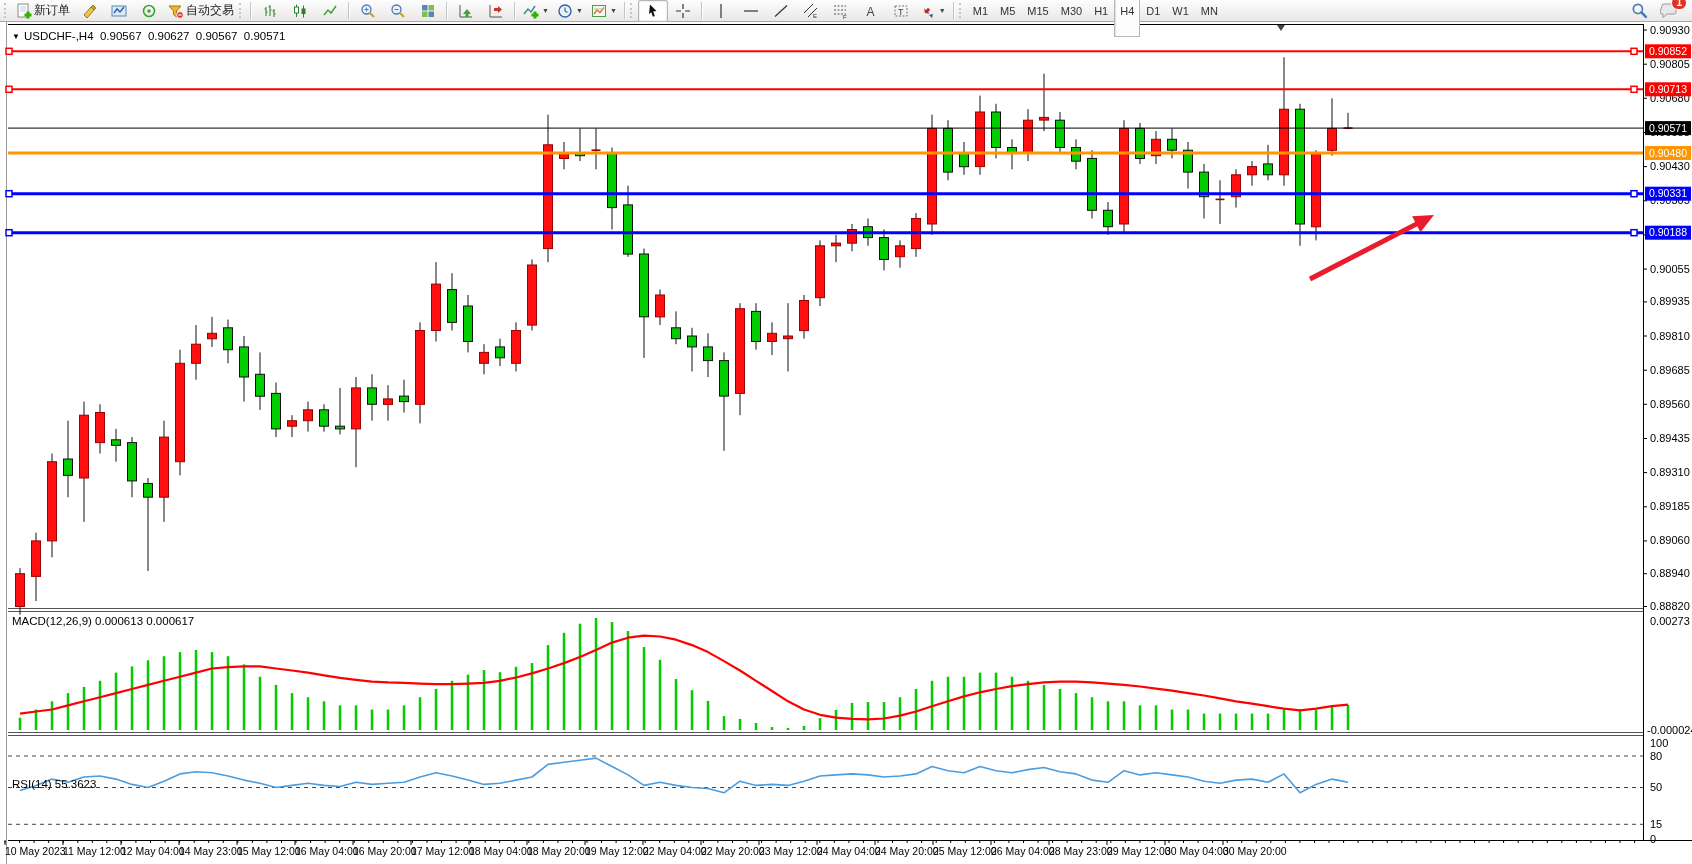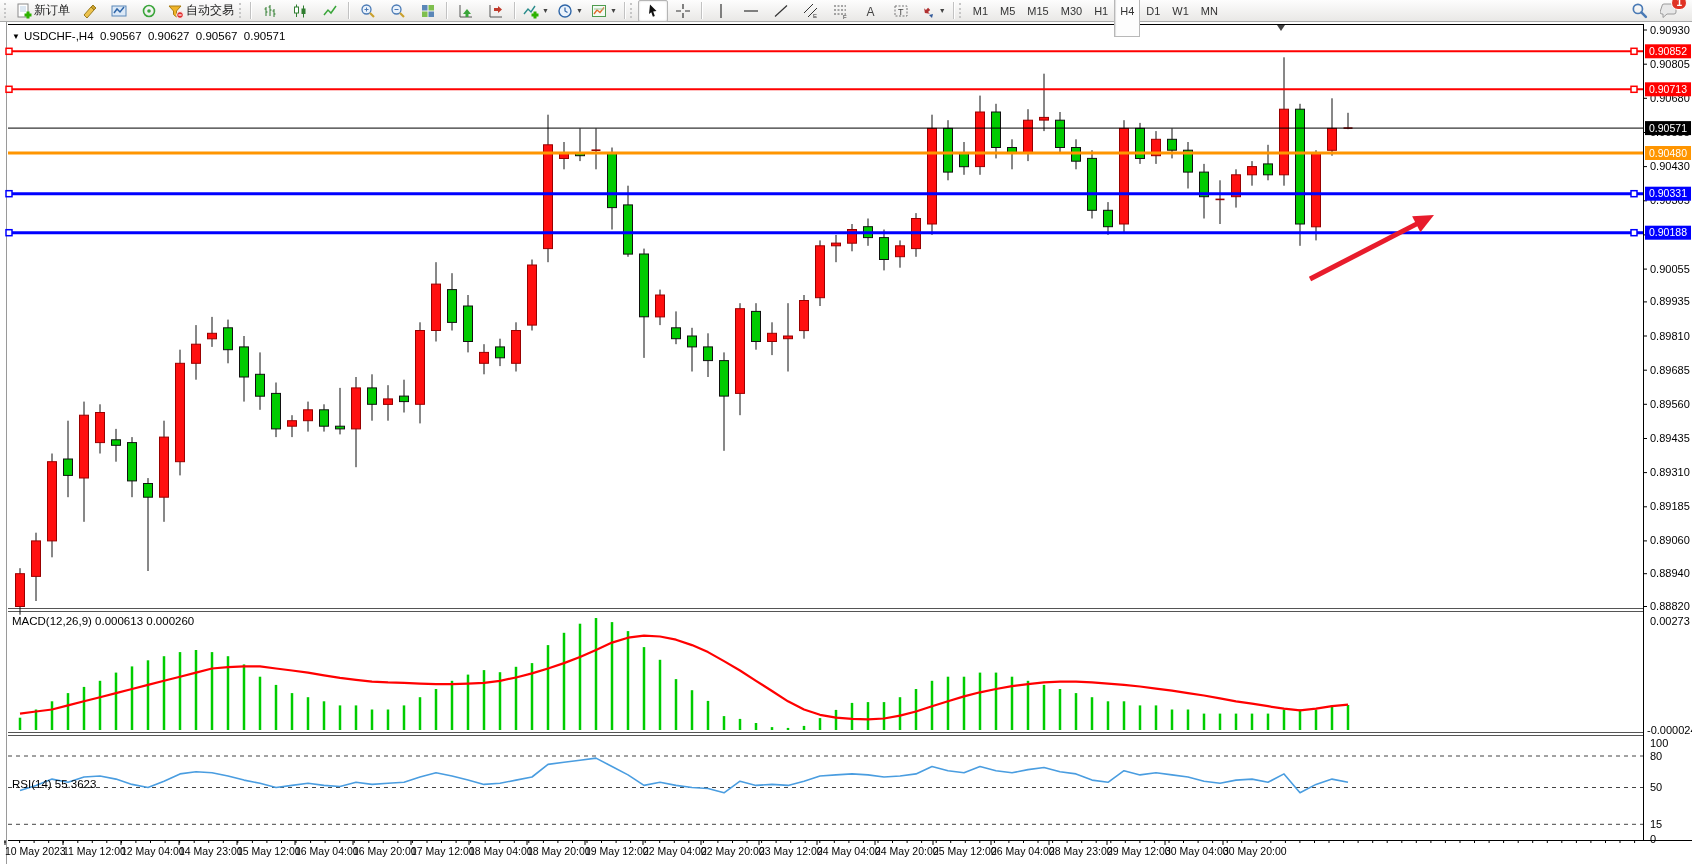--- a/index.html
+++ b/index.html
@@ -308,21 +308,21 @@
           <svg width="18" height="16" viewBox="0 0 18 16">
             <path d="M2 3 a2 2 0 0 1 2-2 h10 a2 2 0 0 1 2 2 v6 a2 2 0 0 1 -2 2 h-7 l-4 3.5 v-3.5 h-1 a2 2 0 0 1 -2-2 Z" fill="#e8e8e8" stroke="#9a9a9a"></path>
           </svg>
         </span>
       <span class="badge">1</span>
     </div>
   </div>
 
   <div class="chartwrap">
     <div class="paneltitle" style="left:12px;top:8px;"><span class="tri">▼</span><span>USDCHF-,H4</span><span>&nbsp;&nbsp;</span><span>0.90567  0.90627  0.90567  0.90571</span></div>
-    <div class="paneltitle" id="macd-title" style="left:12px;top:593px;">MACD(12,26,9) 0.000613 0.000260</div>
+    <div class="paneltitle" id="macd-title" style="left:12px;top:593px;">MACD(12,26,9) 0.000613 0.000617</div>
     <div class="paneltitle" id="rsi-title" style="left:12px;top:716px;margin-top:40px;">RSI(14) 55.3623</div>
     <svg id="csvg" width="1692" height="842">
         <rect x="0" y="0" width="1692" height="842" fill="#ffffff"></rect>
         <g>
           <line x1="6.5" y1="0" x2="6.5" y2="842" stroke="#9a9a9a"></line>
           <line x1="8" y1="2.5" x2="1643" y2="2.5" stroke="#000" stroke-width="1"></line>
           <line x1="1643.5" y1="2" x2="1643.5" y2="818" stroke="#000"></line>
           <line x1="8" y1="586.5" x2="1643" y2="586.5" stroke="#555"></line>
           <line x1="8" y1="589.5" x2="1643" y2="589.5" stroke="#555"></line>
           <line x1="8" y1="710.5" x2="1643" y2="710.5" stroke="#555"></line>

